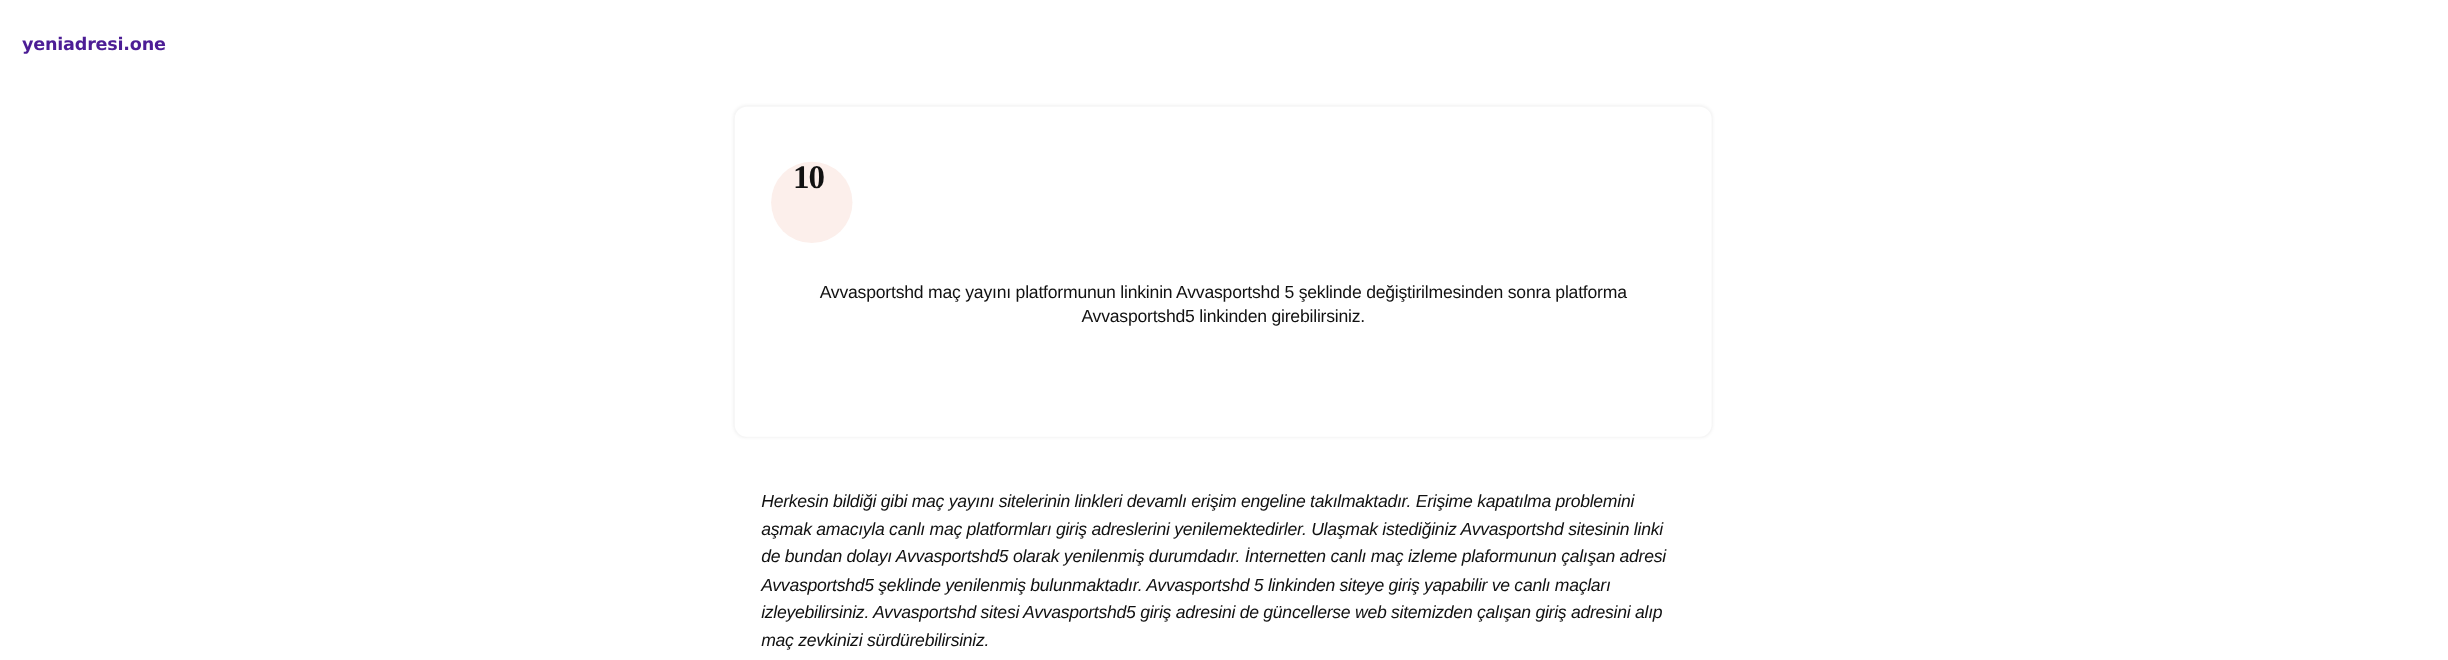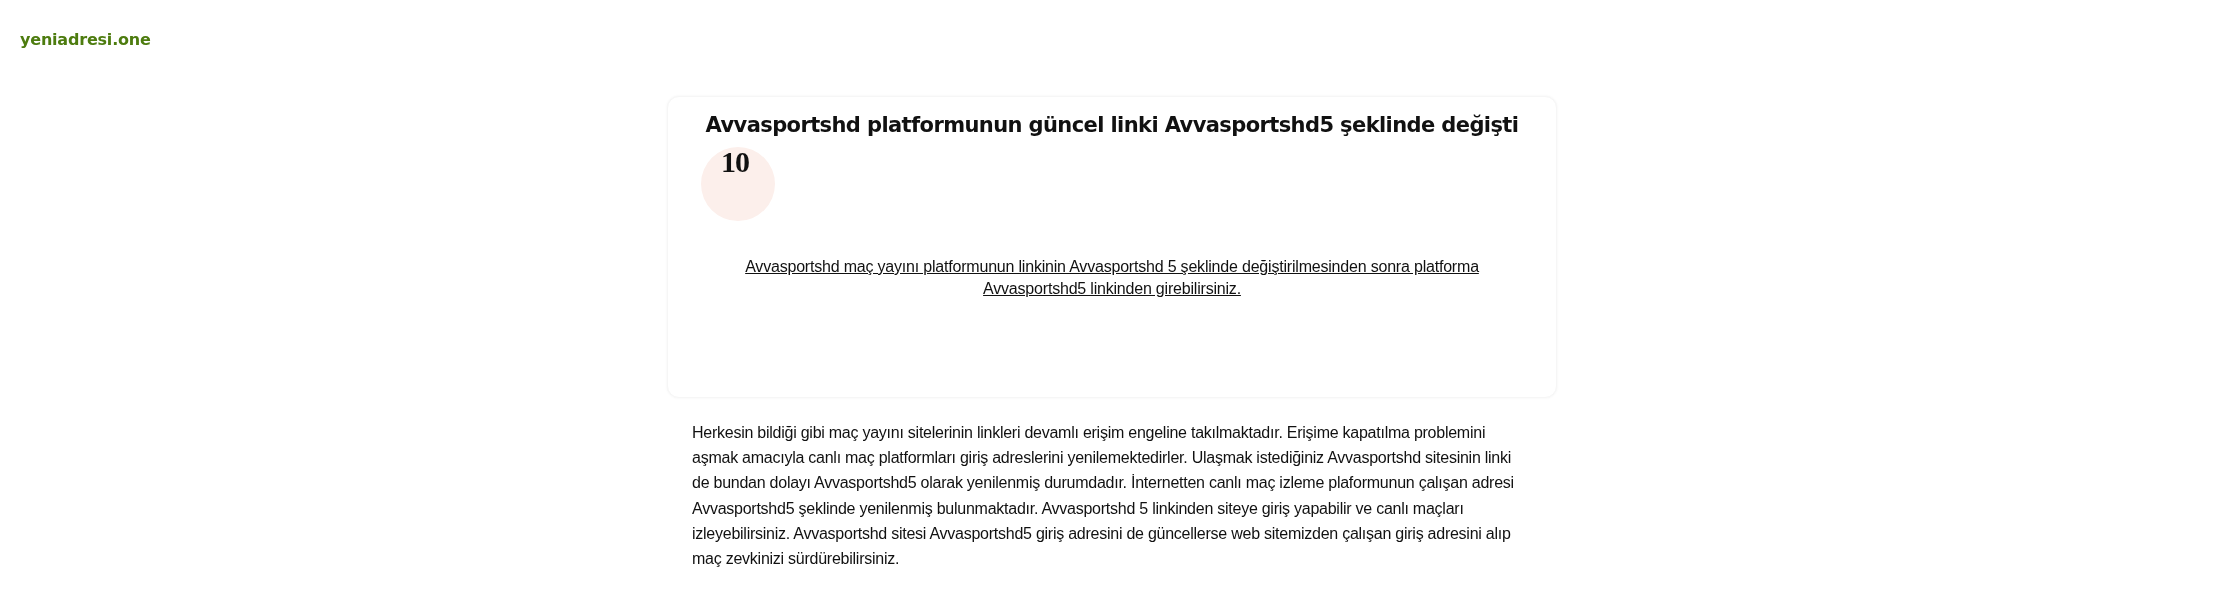--- a/index.html
+++ b/index.html
@@ -15,21 +15,21 @@
     .site-header {
       position: absolute;
       left: 20px;
       top: 30px;
       height: 24px;
     }
     .logo {
       font-family: "DejaVu Sans", sans-serif;
       font-weight: bold;
       font-size: 16px;
-      color: #4d7c0f;
+      color: #4c1d95;
       text-decoration: none;
       letter-spacing: -0.2px;
     }
     .card {
       position: absolute;
       left: 667px;
       top: 96px;
       width: 890px;
       height: 302px;
       border-radius: 12px;
@@ -76,44 +76,43 @@
       left: 40px;
       right: 40px;
       top: 159px;
       text-align: center;
       font-family: "Liberation Sans", sans-serif;
       font-size: 16px;
       line-height: 22px;
       color: #111111;
       margin: 0;
       letter-spacing: -0.2px;
-      text-decoration: underline;
     }
     .article-body {
       position: absolute;
       left: 692px;
-      top: 420px;
+      top: 444px;
       width: 840px;
       font-family: "Liberation Sans", sans-serif;
       font-size: 16px;
       line-height: 25.2px;
       color: #111111;
       margin: 0;
       letter-spacing: -0.25px;
+      font-style: italic;
     }
   </style>
 </head>
 <body>
 
 <header class="site-header">
   <a class="logo">yeniadresi.one</a>
 </header>
 
 <section class="card">
-  <h1 class="card-title">Avvasportshd platformunun güncel linki Avvasportshd5 şeklinde değişti</h1>
   <div class="badge"></div>
   <div class="badge-number">10</div>
   <p class="card-summary">Avvasportshd maç yayını platformunun linkinin Avvasportshd 5 şeklinde değiştirilmesinden sonra platforma Avvasportshd5 linkinden girebilirsiniz.</p>
 </section>
 
 <article>
   <p class="article-body">Herkesin bildiği gibi maç yayını sitelerinin linkleri devamlı erişim engeline takılmaktadır. Erişime kapatılma problemini aşmak amacıyla canlı maç platformları giriş adreslerini yenilemektedirler. Ulaşmak istediğiniz Avvasportshd sitesinin linki de bundan dolayı Avvasportshd5 olarak yenilenmiş durumdadır. İnternetten canlı maç izleme plaformunun çalışan adresi Avvasportshd5 şeklinde yenilenmiş bulunmaktadır. Avvasportshd 5 linkinden siteye giriş yapabilir ve canlı maçları izleyebilirsiniz. Avvasportshd sitesi Avvasportshd5 giriş adresini de güncellerse web sitemizden çalışan giriş adresini alıp maç zevkinizi sürdürebilirsiniz.</p>
 </article>
 
 </body></html>

